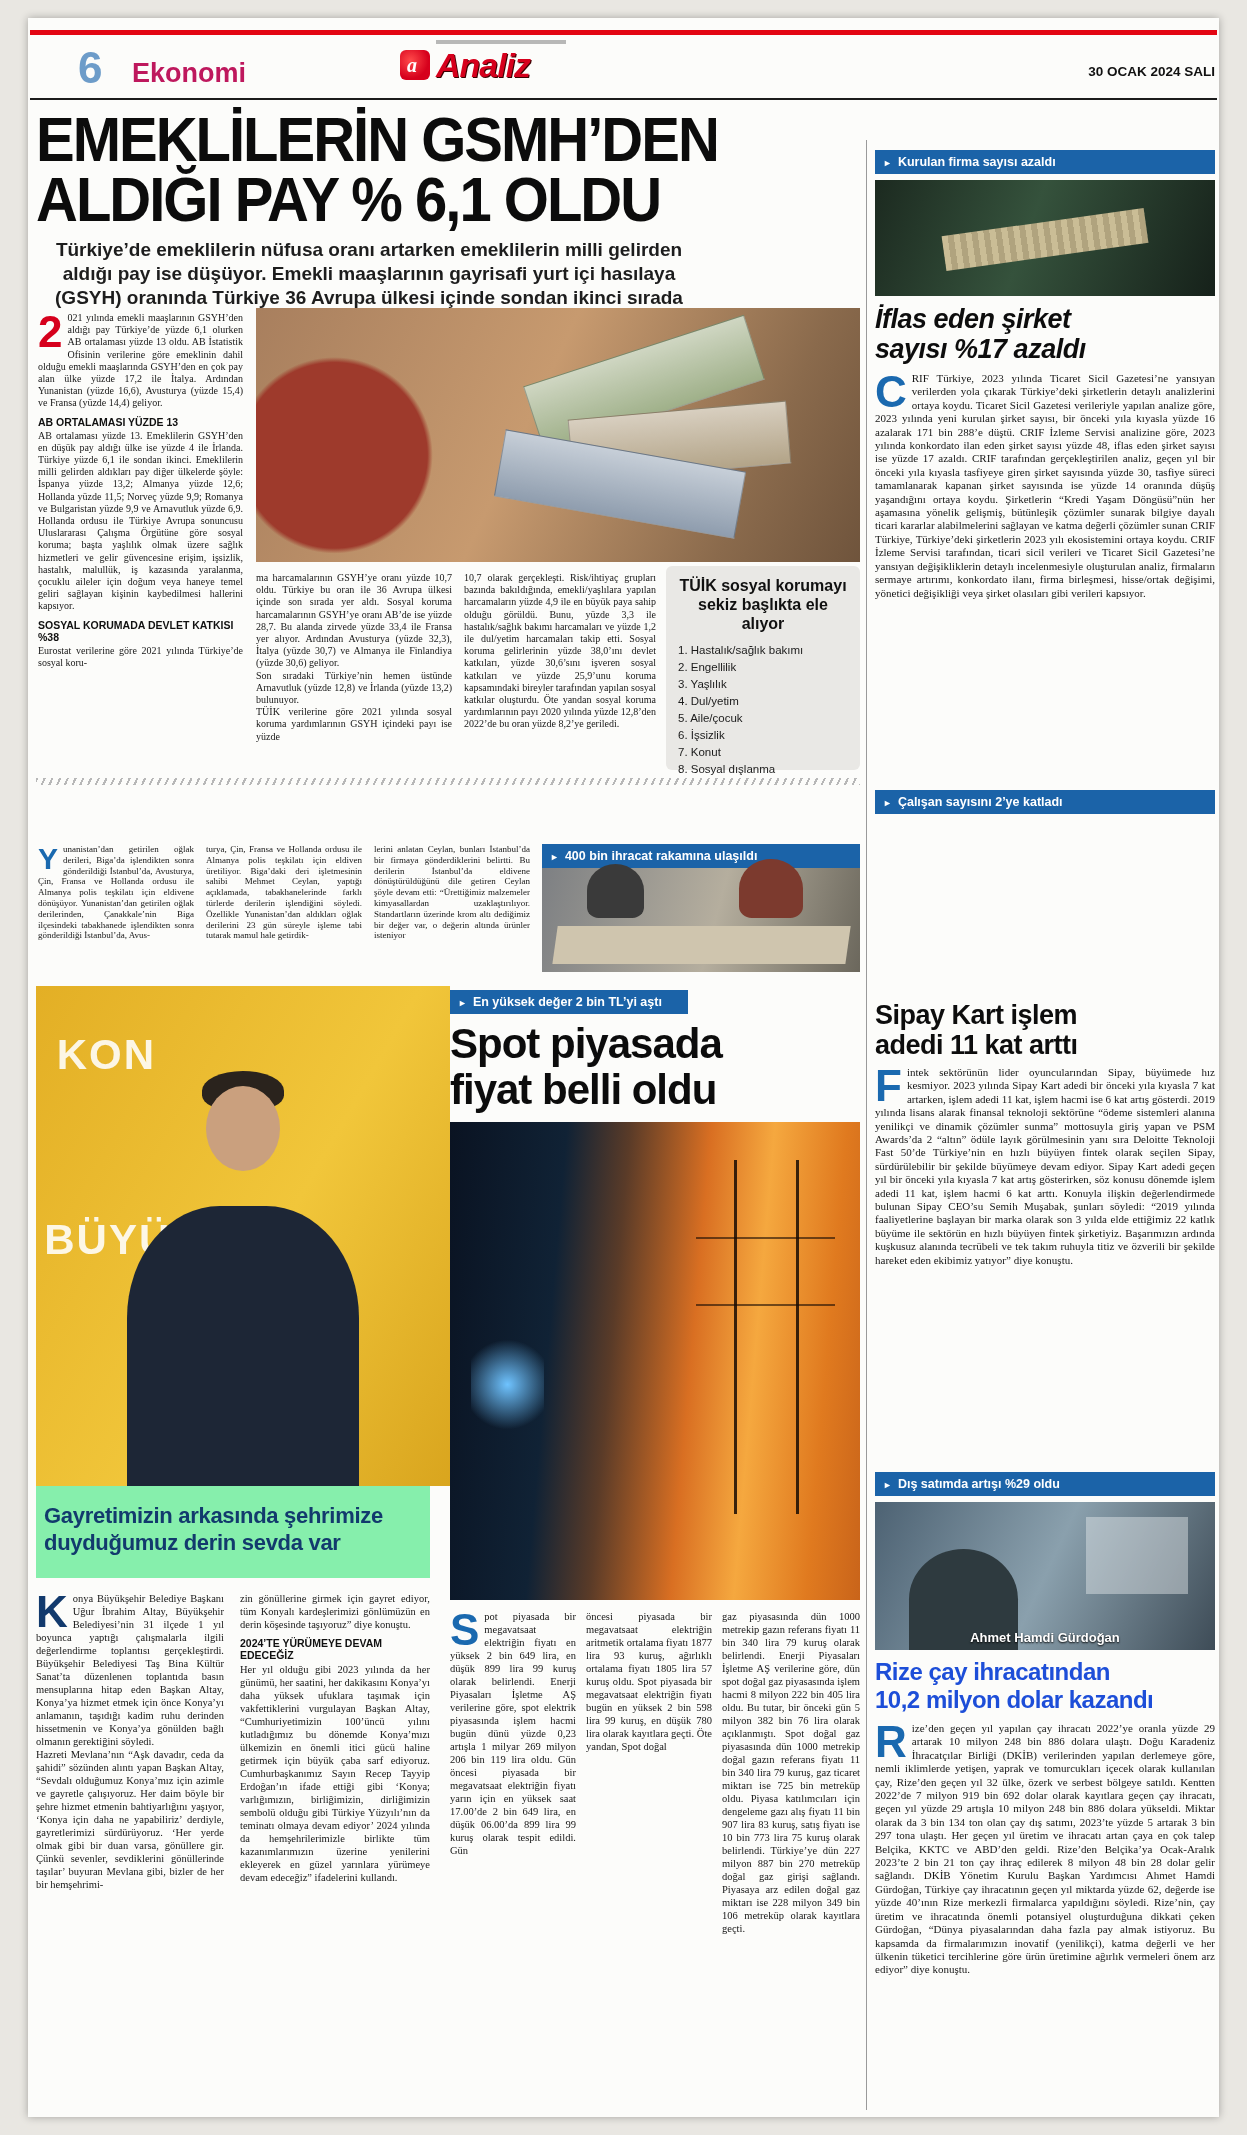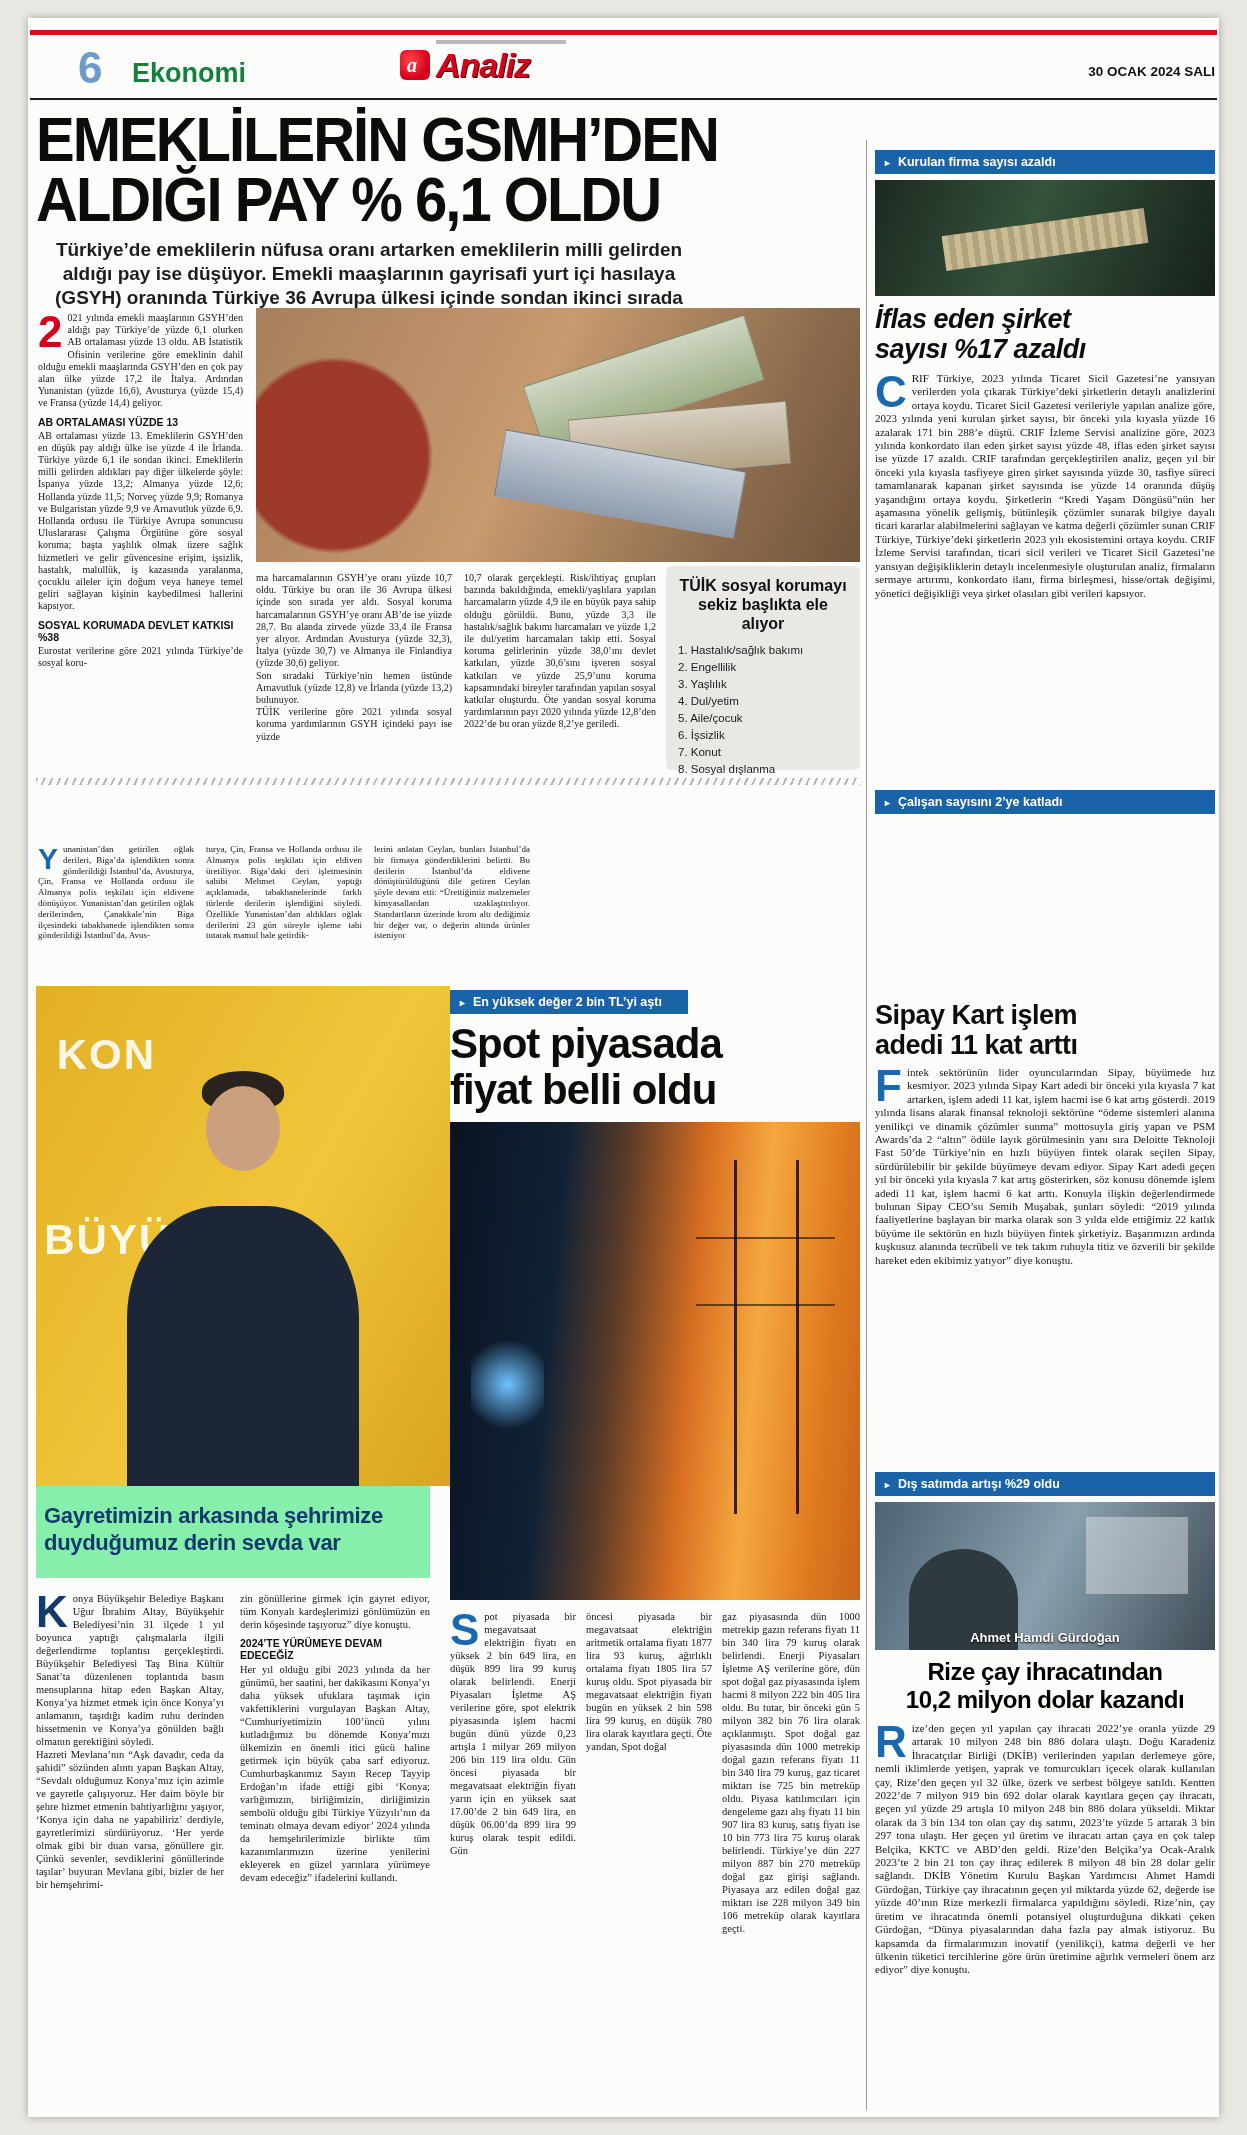--- a/index.html
+++ b/index.html
@@ -3,34 +3,34 @@
 <meta charset="utf-8">
 <style>
   html,body{margin:0;padding:0;background:#d8d6d1;font-family:"Liberation Sans",sans-serif;}
   .page{position:relative;width:1247px;height:2135px;background:#e9e7e2;overflow:hidden;}
   .sheet{position:absolute;left:28px;top:18px;width:1191px;height:2099px;background:#fcfcfa;box-shadow:0 0 8px rgba(0,0,0,.3);}
   .abs{position:absolute;}
   .clip{overflow:hidden;}
   .pre{white-space:pre-line;}
   
   .pageno{font:700 44px/44px "Liberation Sans",sans-serif;color:#6d9cc9;}
-  .section{font:700 27px/27px "Liberation Sans",sans-serif;color:#15803d;}
+  .section{font:700 27px/27px "Liberation Sans",sans-serif;color:#be185d;}
   .date{font:700 13.5px "Liberation Sans",sans-serif;color:#111;text-align:right;}
   .hdr-rule{background:#1c1c1c;height:2px;}
   .redbar{background:#e30613;height:5px;}
   
   .logo-emblem{width:30px;height:30px;border-radius:6px;background:radial-gradient(circle at 35% 35%,#ff4a4a,#d6001c 65%);display:inline-block;}
   .logo-emblem i{position:absolute;left:7px;top:4px;color:#fff;font:900 20px "Liberation Serif",serif;font-style:italic;}
   .logo-word{font:900 34px/34px "Liberation Sans",sans-serif;font-style:italic;color:#d6001c;text-shadow:1px 1px 0 #3a0000;letter-spacing:-1px;}
   .logo-micro{height:4px;background:#8a8a8a;opacity:.6;}
   
   .h-main{font:900 58px/54px "Liberation Sans",sans-serif;color:#0c0c0c;letter-spacing:-2px;transform:scaleY(1.08);transform-origin:left top;white-space:nowrap;}
   .deck{font:700 19px/24px "Liberation Sans",sans-serif;color:#1d1d1d;text-align:center;}
   .h-side{font:800 27px/30px "Liberation Sans",sans-serif;color:#0d0d0d;letter-spacing:-0.5px;}
-  .h-rize{font:800 24px/28px "Liberation Sans",sans-serif;color:#000000;letter-spacing:-0.5px;text-align:center;}
+  .h-rize{font:800 24px/28px "Liberation Sans",sans-serif;color:#1d4ed8;letter-spacing:-0.5px;}
   .h-biga{font:800 34px/36px "Liberation Sans",sans-serif;color:#0c0c0c;letter-spacing:-1px;white-space:nowrap;}
   .h-spot{font:800 42px/44px "Liberation Sans",sans-serif;color:#0c0c0c;letter-spacing:-1px;}
   .h-altay{font:800 22px/27px "Liberation Sans",sans-serif;color:#123a6d;letter-spacing:-0.3px;}
   
   .bt{font:10px/12.2px "Liberation Serif",serif;color:#161616;text-align:justify;}
   .bt-s{font:11px/13.4px "Liberation Serif",serif;color:#161616;text-align:justify;}
   .bt-xs{font:9px/10.8px "Liberation Serif",serif;color:#161616;text-align:justify;}
   .bt-m{font:10.5px/13px "Liberation Serif",serif;color:#161616;text-align:justify;}
   .subhd{font:700 10.5px/12px "Liberation Sans",sans-serif;color:#101010;margin:6px 0 2px;}
   .dc{float:left;font:900 44px/36px "Liberation Sans",sans-serif;padding:2px 5px 0 0;}
@@ -139,20 +139,26 @@
     <div class="tuik-item">8. Sosyal dışlanma</div>
   </div>
 
   <div class="abs wavy" style="left:36px;top:778px;width:824px;"></div>
 
   <div class="abs clip bt-xs" style="left:38px;top:844px;width:156px;height:128px;">
     <span class="dc dc-blue" style="font-size:30px;line-height:26px;">Y</span><span class="pre">unanistan’dan getirilen oğlak derileri, Biga’da işlendikten sonra gönderildiği İstanbul’da, Avusturya, Çin, Fransa ve Hollanda ordusu ile Almanya polis teşkilatı için eldivene dönüşüyor. Yunanistan’dan getirilen oğlak derilerinden, Çanakkale’nin Biga ilçesindeki tabakhanede işlendikten sonra gönderildiği İstanbul’da, Avus-</span>
   </div>
   <div class="abs clip bt-xs pre" style="left:206px;top:844px;width:156px;height:128px;">turya, Çin, Fransa ve Hollanda ordusu ile Almanya polis teşkilatı için eldiven üretiliyor. Biga’daki deri işletmesinin sahibi Mehmet Ceylan, yaptığı açıklamada, tabakhanelerinde farklı türlerde derilerin işlendiğini söyledi. Özellikle Yunanistan’dan aldıkları oğlak derilerini 23 gün süreyle işleme tabi tutarak mamul hale getirdik-</div>
   <div class="abs clip bt-xs pre" style="left:374px;top:844px;width:156px;height:128px;">lerini anlatan Ceylan, bunları İstanbul’da bir firmaya gönderdiklerini belirtti. Bu derilerin İstanbul’da eldivene dönüştürüldüğünü dile getiren Ceylan şöyle devam etti: “Ürettiğimiz malzemeler kimyasallardan uzaklaştırılıyor. Standartların üzerinde krom altı dediğimiz bir değer var, o değerin altında ürünler isteniyor</div>
+  <div class="ph ph-biga" style="left:542px;top:844px;width:318px;height:128px;">
+    <div class="kicker" style="position:absolute;left:0;top:0;right:0;"><span class="karrow">►</span><span>400 bin ihracat rakamına ulaşıldı</span></div>
+    <div class="b-table"></div>
+    <div class="b-w1"></div>
+    <div class="b-w2"></div>
+  </div>
 
   <div class="ph ph-altay" style="left:36px;top:986px;width:394px;height:500px;padding-left:20px;">
     <div class="a-ov" style="left:5%;top:9%;">KON</div>
     <div class="a-ov" style="left:2%;top:46%;">BÜYÜ</div>
     <div class="a-body"></div>
     <div class="a-hair"></div>
     <div class="a-head"></div>
   </div>
   <div class="abs altay-band" style="left:36px;top:1486px;width:394px;height:92px;">
     <div class="h-altay pre" style="padding:16px 12px 0 8px;">Gayretimizin arkasında şehrimize

